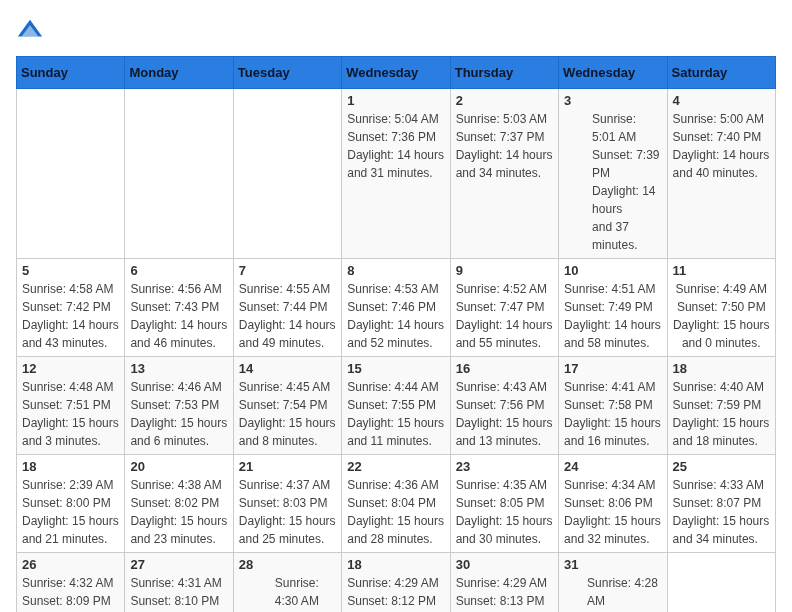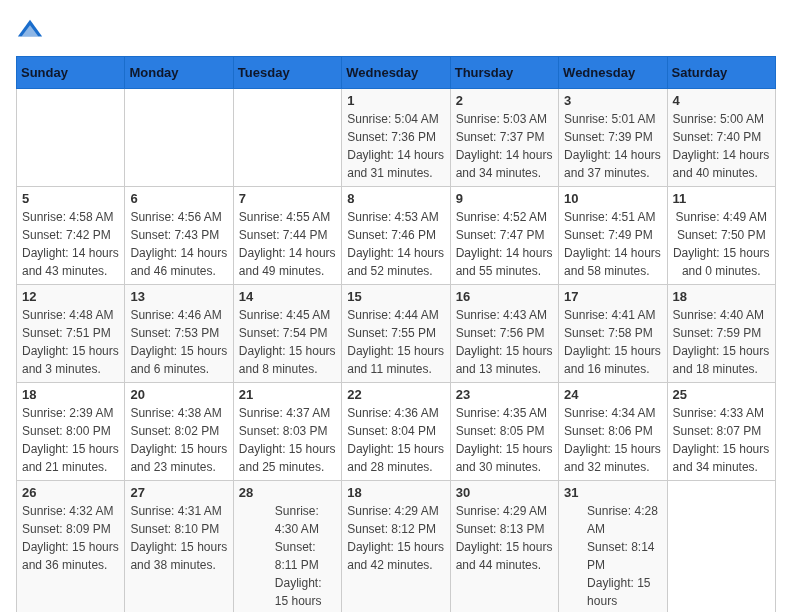--- a/index.html
+++ b/index.html
@@ -140,21 +140,21 @@
         </td>
         <td>
           <span class="day-number">2</span>
           <div class="day-info" style="white-space: pre-line;">Sunrise: 5:03 AM
 Sunset: 7:37 PM
 Daylight: 14 hours
 and 34 minutes.</div>
         </td>
         <td>
           <span class="day-number">3</span>
-          <div class="day-info" style="white-space: pre-line;">Sunrise: 5:01 AM
+          <div class="day-info" style="white-space: pre-line; margin-left: 28px;">Sunrise: 5:01 AM
 Sunset: 7:39 PM
 Daylight: 14 hours
 and 37 minutes.</div>
         </td>
         <td>
           <span class="day-number">4</span>
           <div class="day-info" style="white-space: pre-line;">Sunrise: 5:00 AM
 Sunset: 7:40 PM
 Daylight: 14 hours
 and 40 minutes.</div>

